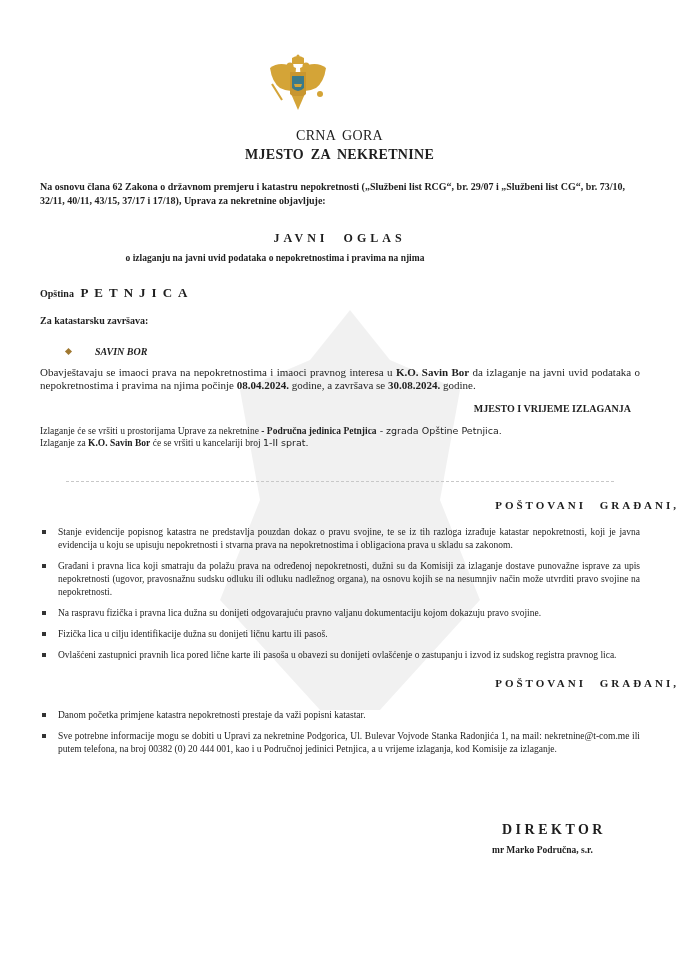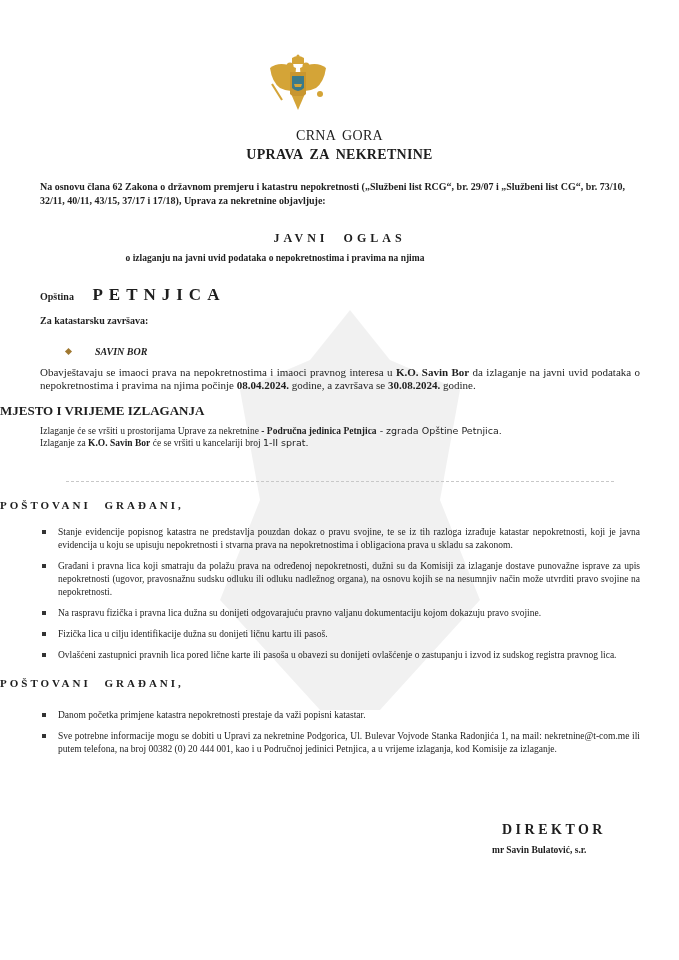--- a/index.html
+++ b/index.html
@@ -12,37 +12,37 @@
   .crest { position: absolute; left: 266px; top: 54px; width: 64px; height: 62px; }
   .hdr1 { position: absolute; left: 0; width: 679px; top: 128px; text-align: center; font-weight: normal; font-size: 14px; letter-spacing: 0.3px; word-spacing: 3px; }
   .hdr2 { position: absolute; left: 0; width: 679px; top: 147px; text-align: center; font-weight: bold; font-size: 14px; letter-spacing: 0.3px; word-spacing: 3px; }
 
   .intro { position: absolute; left: 40px; top: 180px; width: 600px; font-size: 10px; font-weight: bold; line-height: 14px; }
 
   .title { position: absolute; left: 0; width: 679px; top: 231px; text-align: center; font-weight: bold; font-size: 12px; letter-spacing: 4px; word-spacing: 8px; }
   .subtitle { position: absolute; left: 0; width: 550px; top: 253px; text-align: center; font-weight: bold; font-size: 9.5px; }
 
   .opstina { position: absolute; left: 40px; top: 285px; font-size: 10px; font-weight: bold; }
-  .opstina .name { font-size: 17px; letter-spacing: 6px; margin-left: 16px; }
+  .opstina .name { font-size: 13px; letter-spacing: 6px; margin-left: 4px; }
   .ko-label { position: absolute; left: 40px; top: 315px; font-size: 10px; font-weight: bold; }
 
   .ko-item { position: absolute; left: 66px; top: 346px; font-size: 10px; font-weight: bold; font-style: italic; display: flex; align-items: center; gap: 24px; }
   .diamond { width: 5px; height: 5px; background: #a07830; transform: rotate(45deg); display: inline-block; }
 
   .notice { position: absolute; left: 40px; top: 366px; width: 600px; font-size: 11px; line-height: 13px; text-align: justify; }
   .notice b { font-weight: bold; }
 
-  .mjesto-title { position: absolute; left: 0; width: 631px; top: 403px; text-align: left; font-weight: bold; font-size: 13px; }
+  .mjesto-title { position: absolute; left: 0; width: 631px; top: 403px; text-align: right; font-weight: bold; font-size: 10px; }
 
   .loc { position: absolute; left: 40px; top: 425px; width: 600px; font-size: 9.5px; line-height: 12px; }
   .sans { font-family: "DejaVu Sans", sans-serif; font-size: 9.5px; }
 
   .divider { position: absolute; left: 66px; top: 481px; width: 548px; border-top: 1px dashed #c8c8c8; }
 
-  .sec-title { position: absolute; left: 0; width: 679px; text-align: left; font-weight: bold; font-size: 11px; letter-spacing: 3px; word-spacing: 8px; }
+  .sec-title { position: absolute; left: 0; width: 679px; text-align: right; font-weight: bold; font-size: 11px; letter-spacing: 3px; word-spacing: 8px; }
 
   ul.bullets { position: absolute; left: 40px; width: 600px; list-style: none; font-size: 9.5px; line-height: 13px; }
   ul.bullets li { position: relative; padding-left: 18px; text-align: justify; margin-bottom: 8px; }
   ul.bullets li .dot { position: absolute; left: 2px; top: 4px; width: 4px; height: 4px; background: #333; }
 
   .sig-title { position: absolute; left: 502px; top: 822px; font-weight: bold; font-size: 14px; letter-spacing: 3.5px; }
   .sig-name { position: absolute; left: 492px; top: 845px; font-weight: bold; font-size: 9.5px; }
 </style>
 </head>
 <body>
@@ -70,21 +70,21 @@
       <path d="M26 22 L38 22 L38 34 Q32 40 26 34 Z" fill="#3a7a8a"></path>
       <path d="M28 30 L36 30 L35 33 L29 33 Z" fill="#d4a437"></path>
 
       <path d="M26 42 L32 56 L38 42 Z" fill="#d4a437"></path>
 
       <line x1="6" y1="30" x2="16" y2="46" stroke="#d4a437" stroke-width="2"></line>
       <circle cx="54" cy="40" r="3" fill="#d4a437"></circle>
     </svg>
 
     <div class="hdr1">CRNA  GORA</div>
-    <div class="hdr2">UPRAVA  ZA  NEKRETNINE</div>
+    <div class="hdr2">MJESTO  ZA  NEKRETNINE</div>
 
     <div class="intro">Na osnovu člana 62 Zakona o državnom premjeru i katastru nepokretnosti („Službeni list RCG“, br. 29/07 i „Službeni list CG“, br. 73/10, 32/11, 40/11, 43/15, 37/17 i 17/18), Uprava za nekretnine objavljuje:</div>
 
     <div class="title">JAVNI OGLAS</div>
     <div class="subtitle">o izlaganju na javni uvid podataka o nepokretnostima i pravima na njima</div>
 
     <div class="opstina">
       <span>Opština</span>
       <span class="name">PETNJICA</span>
     </div>
@@ -124,15 +124,15 @@
     </ul>
 
     <div class="sec-title" style="top:677px;">POŠTOVANI GRAĐANI,</div>
 
     <ul class="bullets" style="top:709px;">
       <li><span class="dot"></span><span>Danom početka primjene katastra nepokretnosti prestaje da važi popisni katastar.</span></li>
       <li><span class="dot"></span><span>Sve potrebne informacije mogu se dobiti u Upravi za nekretnine Podgorica, Ul. Bulevar Vojvode Stanka Radonjića 1, na mail: nekretnine@t-com.me ili putem telefona, na broj 00382 (0) 20 444 001, kao i u Područnoj jedinici Petnjica, a u vrijeme izlaganja, kod Komisije za izlaganje.</span></li>
     </ul>
 
     <div class="sig-title">DIREKTOR</div>
-    <div class="sig-name">mr Savin Bulatović, s.r.</div>
+    <div class="sig-name">mr Marko Područna, s.r.</div>
   </div>
 </div>
 
 </body></html>

